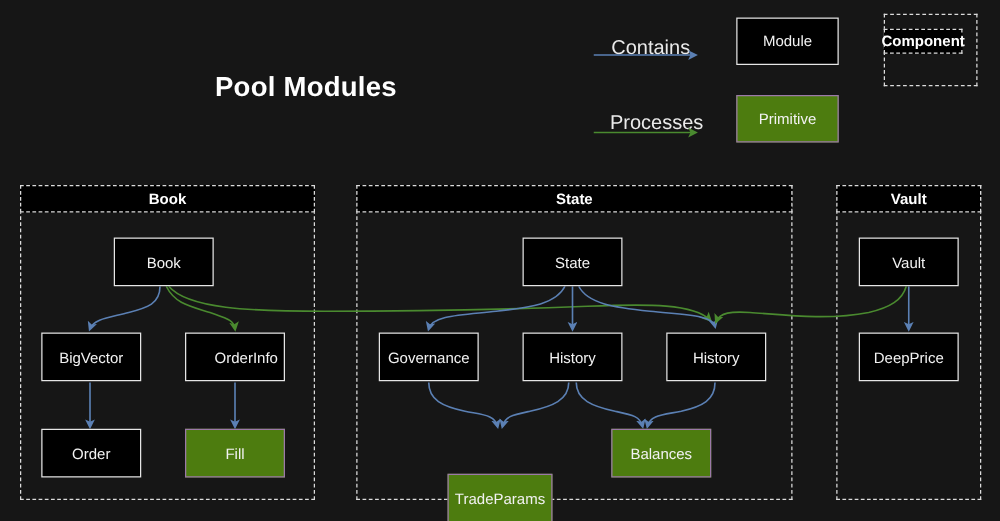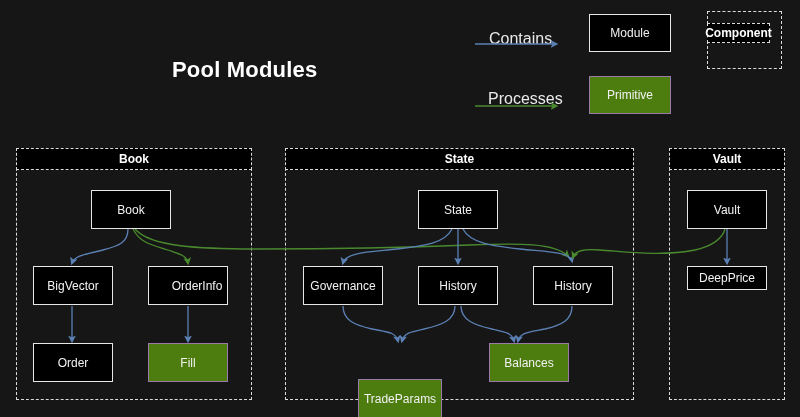--- a/index.html
+++ b/index.html
@@ -193,17 +193,17 @@
   <div class="node primitive" style="left:358px;top:343px;width:84px;height:39px;margin-top:36px;">
     <span>TradeParams</span>
   </div>
   <div class="node primitive" style="left:489px;top:343px;width:80px;height:39px;">
     <span>Balances</span>
   </div>
 
   <div class="node" style="left:687px;top:190px;width:80px;height:39px;">
     <span>Vault</span>
   </div>
-  <div class="node" style="left:687px;top:266px;width:80px;height:24px;">
+  <div class="node" style="left:687px;top:266px;width:80px;height:39px;">
     <span>DeepPrice</span>
   </div>
 
 </div>
 
 </body></html>

